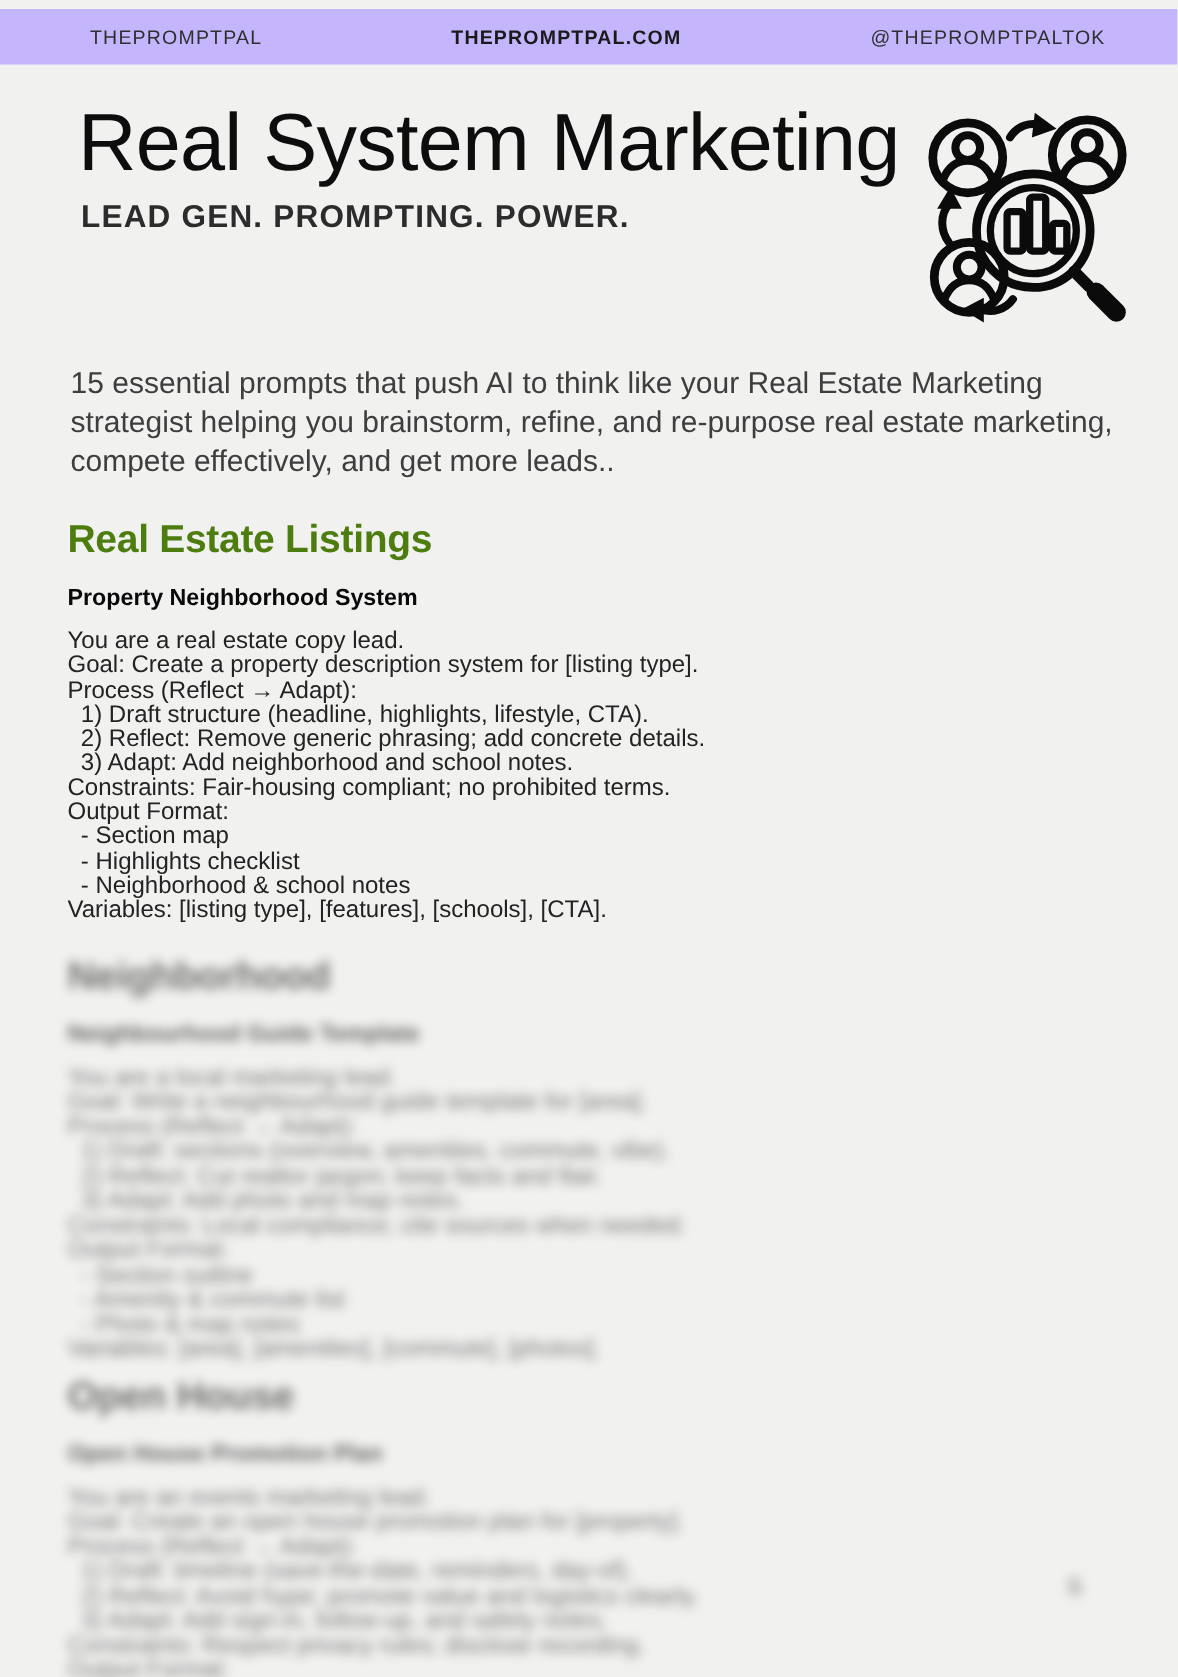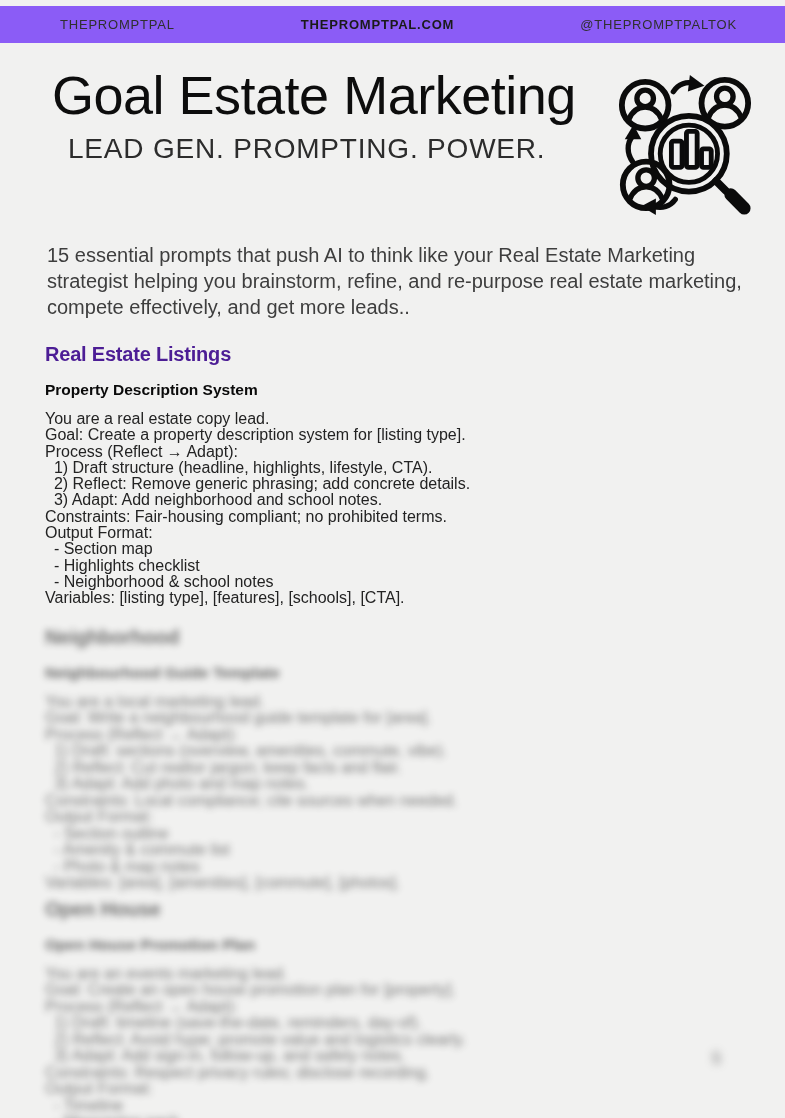--- a/index.html
+++ b/index.html
@@ -7,21 +7,21 @@
   body {
     font-family:"Liberation Sans", sans-serif;
     background:#f1f1f0;
     color:#1c1c1c;
     overflow:hidden;
     position:relative;
   }
   .topbar {
     margin-top:6px;
     height:37px;
-    background:#8b5cf6;
+    background:#c4b5fd;
     display:flex;
     align-items:center;
     justify-content:space-between;
     padding:0 48px 0 60px;
   }
   .topbar span {
     font-size:13px;
     letter-spacing:0.8px;
     color:#2f2f2f;
   }
@@ -34,39 +34,39 @@
   }
   .hero-title {
     font-size:54px;
     line-height:61px;
     font-weight:500;
     color:#0d0d0d;
     letter-spacing:-0.5px;
   }
   .tagline {
     margin-top:7px;
-    margin-left:16px;
-    font-size:28px;
-    font-weight:400;
+    margin-left:2px;
+    font-size:21px;
+    font-weight:700;
     letter-spacing:0.8px;
     color:#2c2c2c;
   }
   .hero-icon { flex:0 0 auto; margin-top:8px; margin-right:2px; }
   .desc {
     margin:19px 40px 0 47px;
     max-width:702px;
     font-size:20px;
     line-height:26px;
     color:#3e3e3e;
   }
   .content { padding:0 40px 0 45px; }
   .sec-heading {
-    font-size:20px;
+    font-size:26px;
     font-weight:bold;
-    color:#4c1d95;
+    color:#4d7c0f;
     letter-spacing:-0.2px;
   }
   .sec-subheading {
     margin-top:15px;
     font-size:15.5px;
     font-weight:bold;
     color:#0a0a0a;
   }
   .prompt {
     margin-top:12px;
@@ -99,21 +99,21 @@
 
   <div class="topbar">
     <span>THEPROMPTPAL</span>
     <span class="site">THEPROMPTPAL.COM</span>
     <span>@THEPROMPTPALTOK</span>
   </div>
 
   <div class="hero">
     <div>
       <div class="hero-title">
-        <span>Goal Estate Marketing</span><br>
+        <span>Real System Marketing</span><br>
       </div>
       <div class="tagline">LEAD GEN. PROMPTING. POWER.</div>
     </div>
     <div class="hero-icon">
       <svg width="136" height="146" viewBox="0 0 140 150" fill="none" stroke="#0b0b0b" stroke-linecap="round">
 
         <g stroke-width="6">
           <circle cx="29" cy="33" r="24"></circle>
           <circle cx="29" cy="26" r="8.5" stroke-width="5.5"></circle>
           <path d="M12 48 C16 38 22 35 29 35 C36 35 42 38 46 48" stroke-width="5.5"></path>
@@ -154,21 +154,21 @@
       </svg>
     </div>
   </div>
 
   <p class="desc">15 essential prompts that push AI to think like your Real Estate Marketing strategist helping you brainstorm, refine, and re-purpose real estate marketing, compete effectively, and get more leads..</p>
 
   <div class="content">
 
     <div class="section-1">
       <div class="sec-heading">Real Estate Listings</div>
-      <div class="sec-subheading">Property Description System</div>
+      <div class="sec-subheading">Property Neighborhood System</div>
       <div class="prompt">You are a real estate copy lead.
 Goal: Create a property description system for [listing type].
 Process (Reflect → Adapt):
   1) Draft structure (headline, highlights, lifestyle, CTA).
   2) Reflect: Remove generic phrasing; add concrete details.
   3) Adapt: Add neighborhood and school notes.
 Constraints: Fair-housing compliant; no prohibited terms.
 Output Format:
   - Section map
   - Highlights checklist

